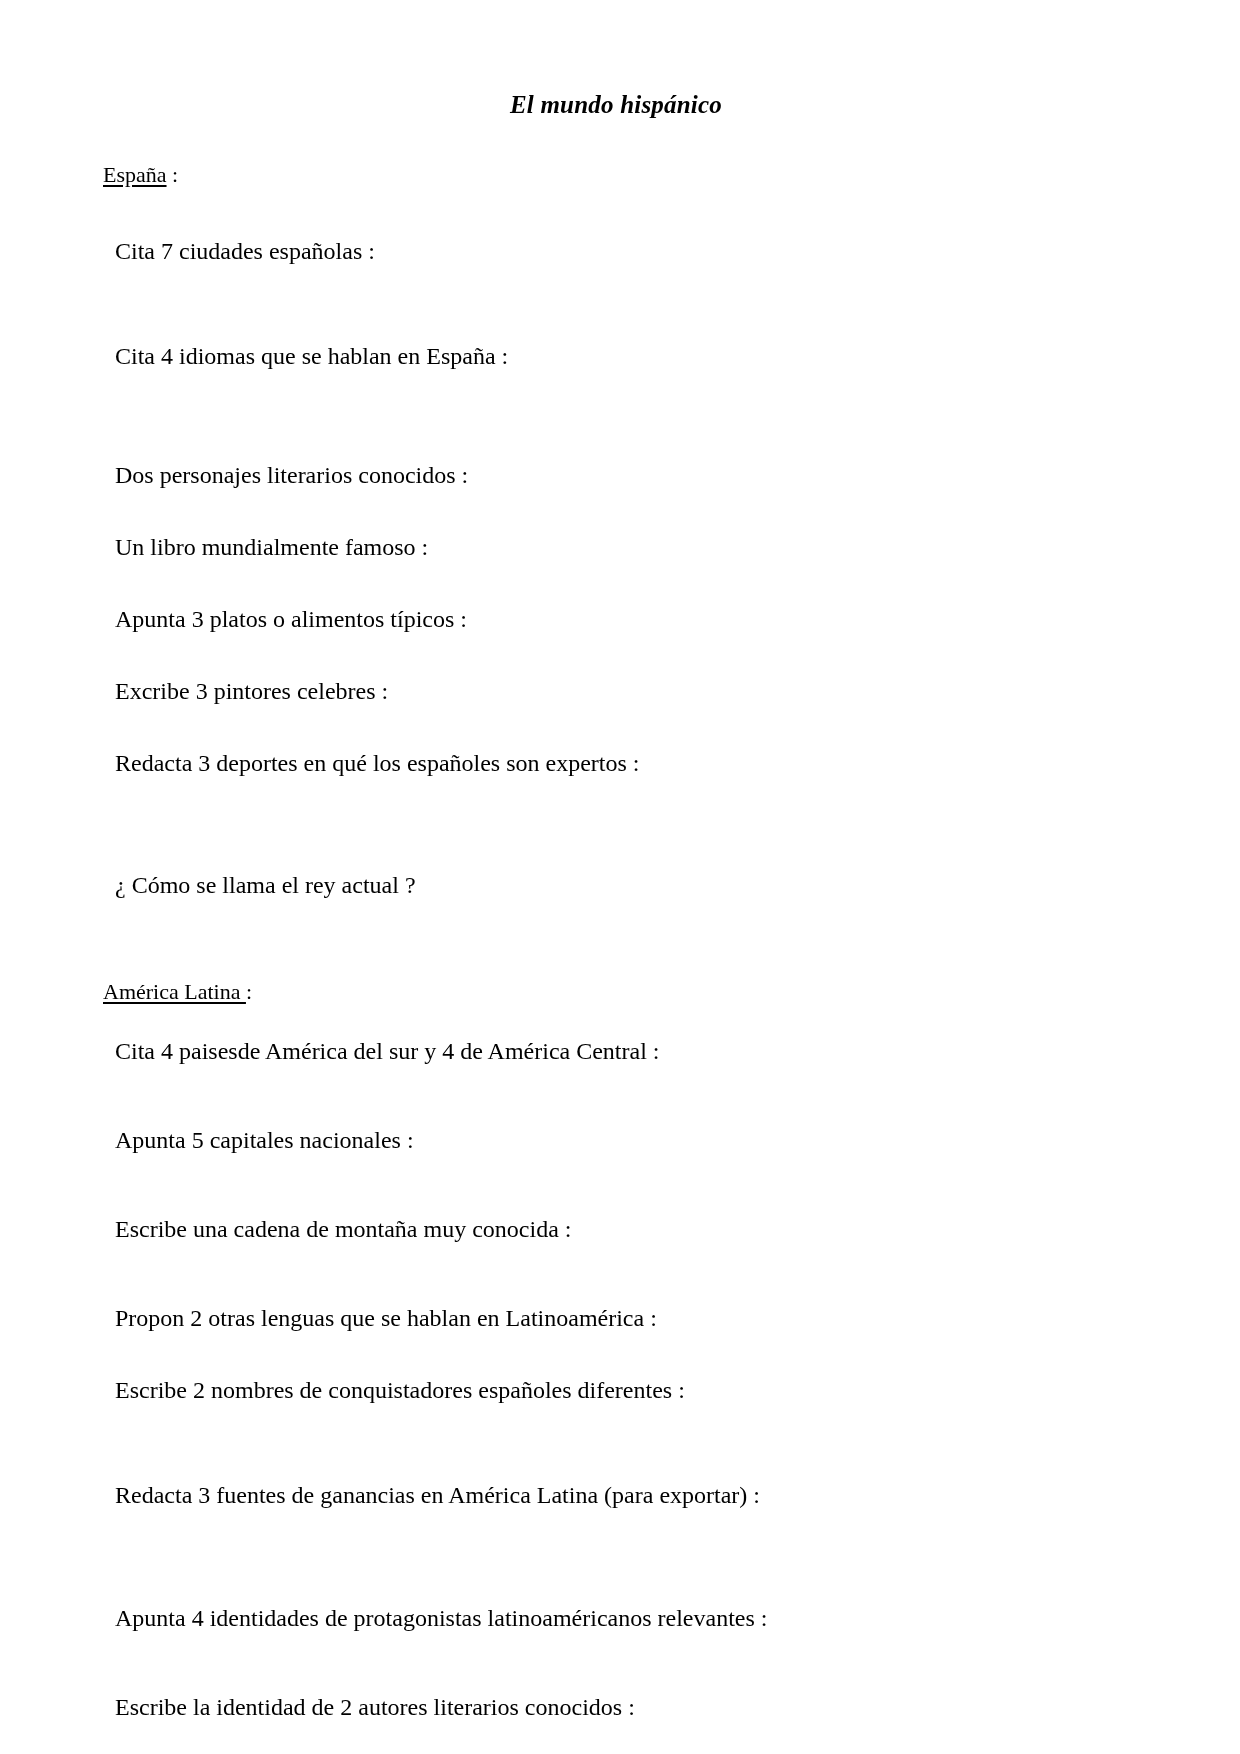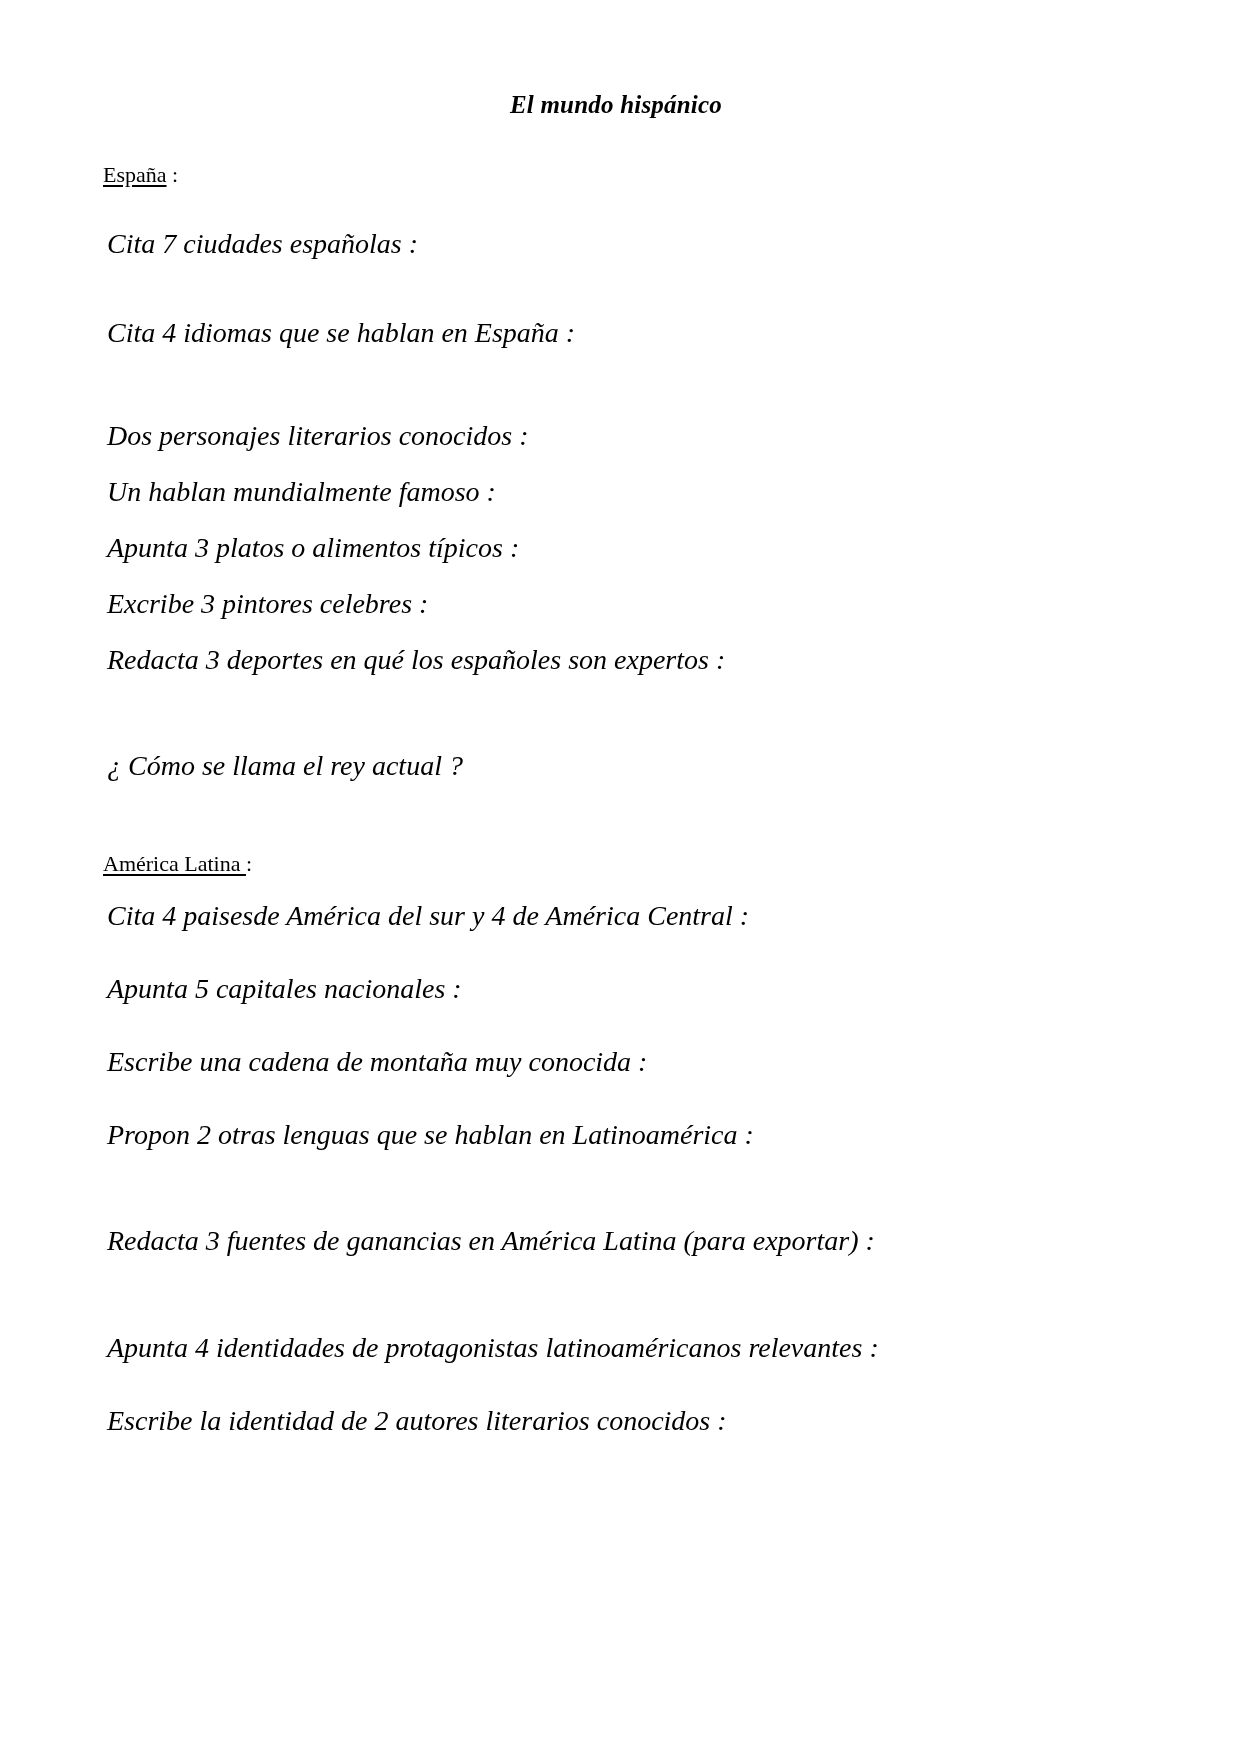--- a/index.html
+++ b/index.html
@@ -45,26 +45,25 @@
     margin: 0;
     padding: 0;
     white-space: pre;
   }
   .section-heading .u {
     text-decoration: underline;
     text-decoration-thickness: 2px;
     text-underline-offset: 3px;
   }
   .line {
-    font-size: 28px;
+    font-size: 24px;
     line-height: 31px;
-    margin: 4px;
+    margin: 12px;
     padding: 0;
     white-space: pre;
-    font-style: italic;
   }
   
   .gap-s { height: 17px; }
   .gap-m { height: 34px; }
   .gap-l { height: 50px; }
   .gap-xl { height: 64px; }
 </style>
 </head>
 <body>
 
@@ -80,21 +79,21 @@
     <div class="gap-m"></div>
     <div class="line">Cita 7 ciudades españolas :</div>
 
     <div class="gap-l"></div>
     <div class="line">Cita 4 idiomas que se hablan en España :</div>
 
     <div class="gap-xl"></div>
     <div class="line">Dos personajes literarios conocidos :</div>
 
     <div class="gap-s"></div>
-    <div class="line">Un hablan mundialmente famoso :</div>
+    <div class="line">Un libro mundialmente famoso :</div>
 
     <div class="gap-s"></div>
     <div class="line">Apunta 3 platos o alimentos típicos :</div>
 
     <div class="gap-s"></div>
     <div class="line">Excribe 3 pintores celebres :</div>
 
     <div class="gap-s"></div>
     <div class="line">Redacta 3 deportes en qué los españoles son expertos :</div>
 
@@ -112,20 +111,21 @@
     <div class="gap-m"></div>
     <div class="line">Apunta 5 capitales nacionales :</div>
 
     <div class="gap-m"></div>
     <div class="line">Escribe una cadena de montaña muy conocida :</div>
 
     <div class="gap-m"></div>
     <div class="line">Propon 2 otras lenguas que se hablan en Latinoamérica :</div>
 
     <div class="gap-s"></div>
+    <div class="line">Escribe 2 nombres de conquistadores españoles diferentes :</div>
 
     <div class="gap-l"></div>
     <div class="line">Redacta 3 fuentes de ganancias en América Latina (para exportar) :</div>
 
     <div class="gap-m"></div>
 
     <div class="gap-m"></div>
     <div class="line">Apunta 4 identidades de protagonistas latinoaméricanos relevantes :</div>
 
     <div class="gap-m"></div>

